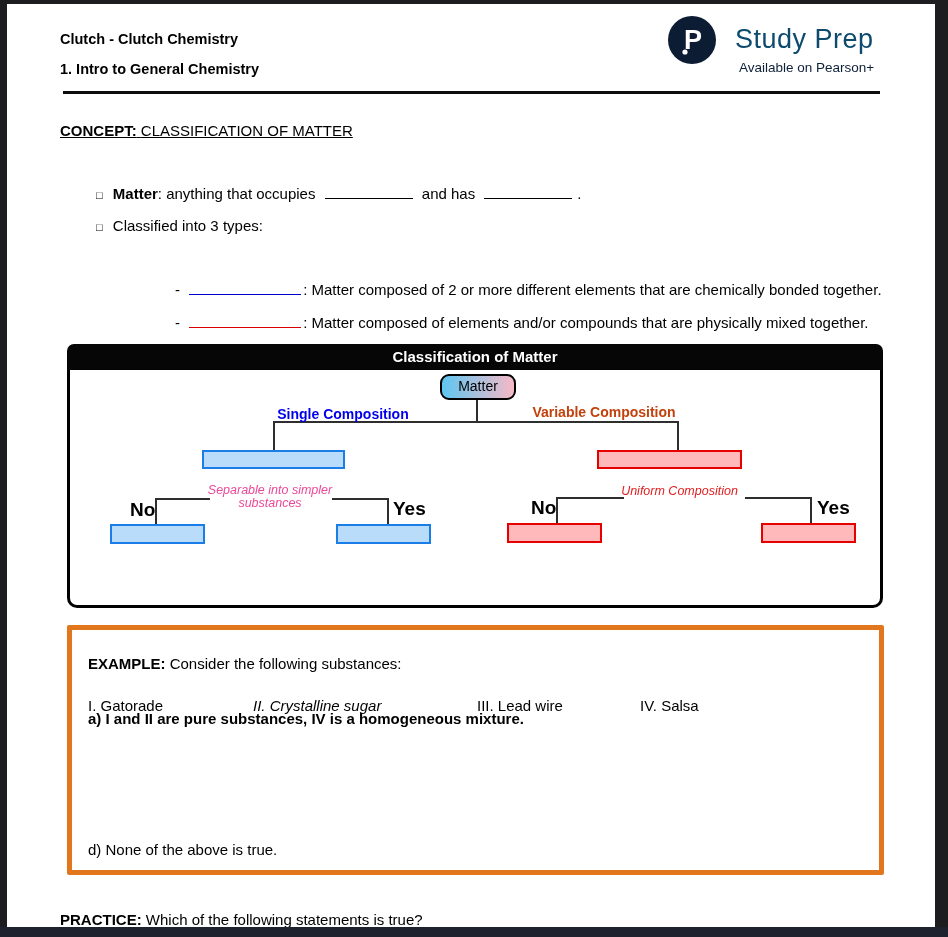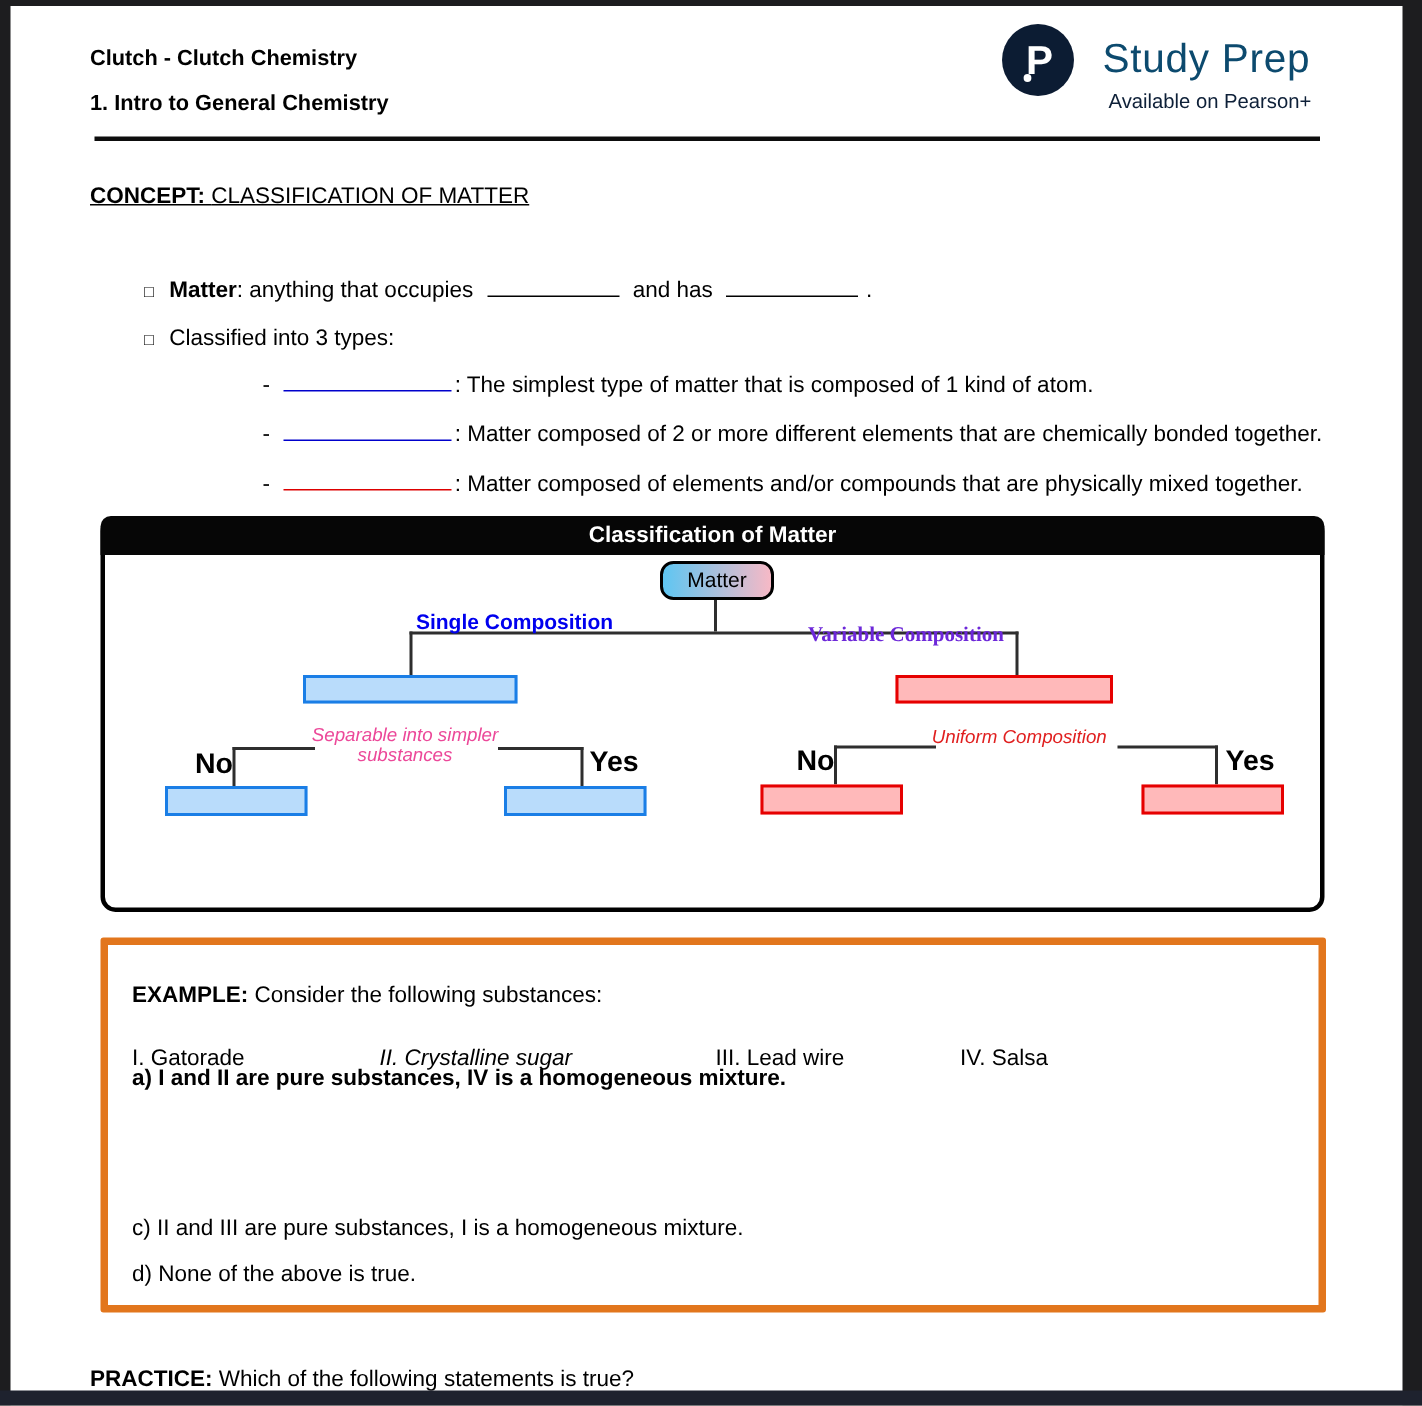--- a/index.html
+++ b/index.html
@@ -89,44 +89,40 @@
     <span class="blank w90"></span>
     <span>and has</span>
     <span class="blank w90"></span><span>.</span>
   </div>
 
   <div class="abs txt" style="left:96px;top:217px;">
     <span class="sq">□</span>
     <span>Classified into 3 types:</span>
   </div>
 
-  <div class="abs txt" style="left:175px;top:248px;">
-    <span>-</span>
-    <span class="blank w112 blue"></span><span>: The simplest type of matter that is composed of 1 kind of atom.</span>
-  </div>
   <div class="abs txt" style="left:175px;top:281px;">
     <span>-</span>
     <span class="blank w112 blue"></span><span>: Matter composed of 2 or more different elements that are chemically bonded together.</span>
   </div>
   <div class="abs txt" style="left:175px;top:314px;">
     <span>-</span>
     <span class="blank w112 red"></span><span>: Matter composed of elements and/or compounds that are physically mixed together.</span>
   </div>
 
   <div class="abs diagram"></div>
   <div class="abs diagram-title">Classification of Matter</div>
 
   <div class="abs line" style="left:476px;top:400px;width:2px;height:21px;"></div>
   <div class="abs line" style="left:273px;top:421px;width:406px;height:2px;"></div>
   <div class="abs line" style="left:273px;top:421px;width:2px;height:29px;"></div>
   <div class="abs line" style="left:677px;top:421px;width:2px;height:29px;"></div>
 
   <div class="abs matter-box">Matter</div>
   <div class="abs branch-label" style="left:268px;top:406px;color:#0000ee;">Single Composition</div>
-  <div class="abs branch-label" style="left:529px;top:416px;color:#6d28d9;font-family:Liberation Serif, serif;">Variable Composition</div>
+  <div class="abs branch-label" style="left:529px;top:404px;color:#c2410c;">Variable Composition</div>
 
   <div class="abs node blue" style="left:202px;top:450px;width:143px;height:19px;"></div>
   <div class="abs node pink" style="left:597px;top:450px;width:145px;height:19px;"></div>
 
   <div class="abs q-label blue" style="left:200px;top:484px;width:140px;">Separable into simpler substances</div>
   <div class="abs ny" style="left:130px;top:499px;">No</div>
   <div class="abs ny" style="left:393px;top:498px;">Yes</div>
   <div class="abs line" style="left:155px;top:498px;width:55px;height:2px;"></div>
   <div class="abs line" style="left:155px;top:498px;width:2px;height:26px;"></div>
   <div class="abs line" style="left:332px;top:498px;width:57px;height:2px;"></div>
@@ -148,21 +144,20 @@
   <div class="abs txt" style="left:88px;top:655px;">
     <span class="b">EXAMPLE:</span>
     <span>Consider the following substances:</span>
   </div>
   <div class="abs txt" style="left:88px;top:697px;">I. Gatorade</div>
   <div class="abs txt" style="left:253px;top:697px;font-style:italic;">II. Crystalline sugar</div>
   <div class="abs txt" style="left:477px;top:697px;">III. Lead wire</div>
   <div class="abs txt" style="left:640px;top:697px;">IV. Salsa</div>
 
   <div class="abs opt" style="left:88px;top:710px;font-weight:bold;">a) I and II are pure substances, IV is a homogeneous mixture.</div>
-  <div class="abs opt" style="left:88px;top:810px;">c) II and III are pure substances, I is a homogeneous mixture.</div>
   <div class="abs opt" style="left:88px;top:841px;">d) None of the above is true.</div>
 
   <div class="abs practice">
     <span class="b">PRACTICE:</span>
     <span>Which of the following statements is true?</span>
   </div>
 
   <div class="frame left"></div>
   <div class="frame top"></div>
   <div class="frame right"></div>

